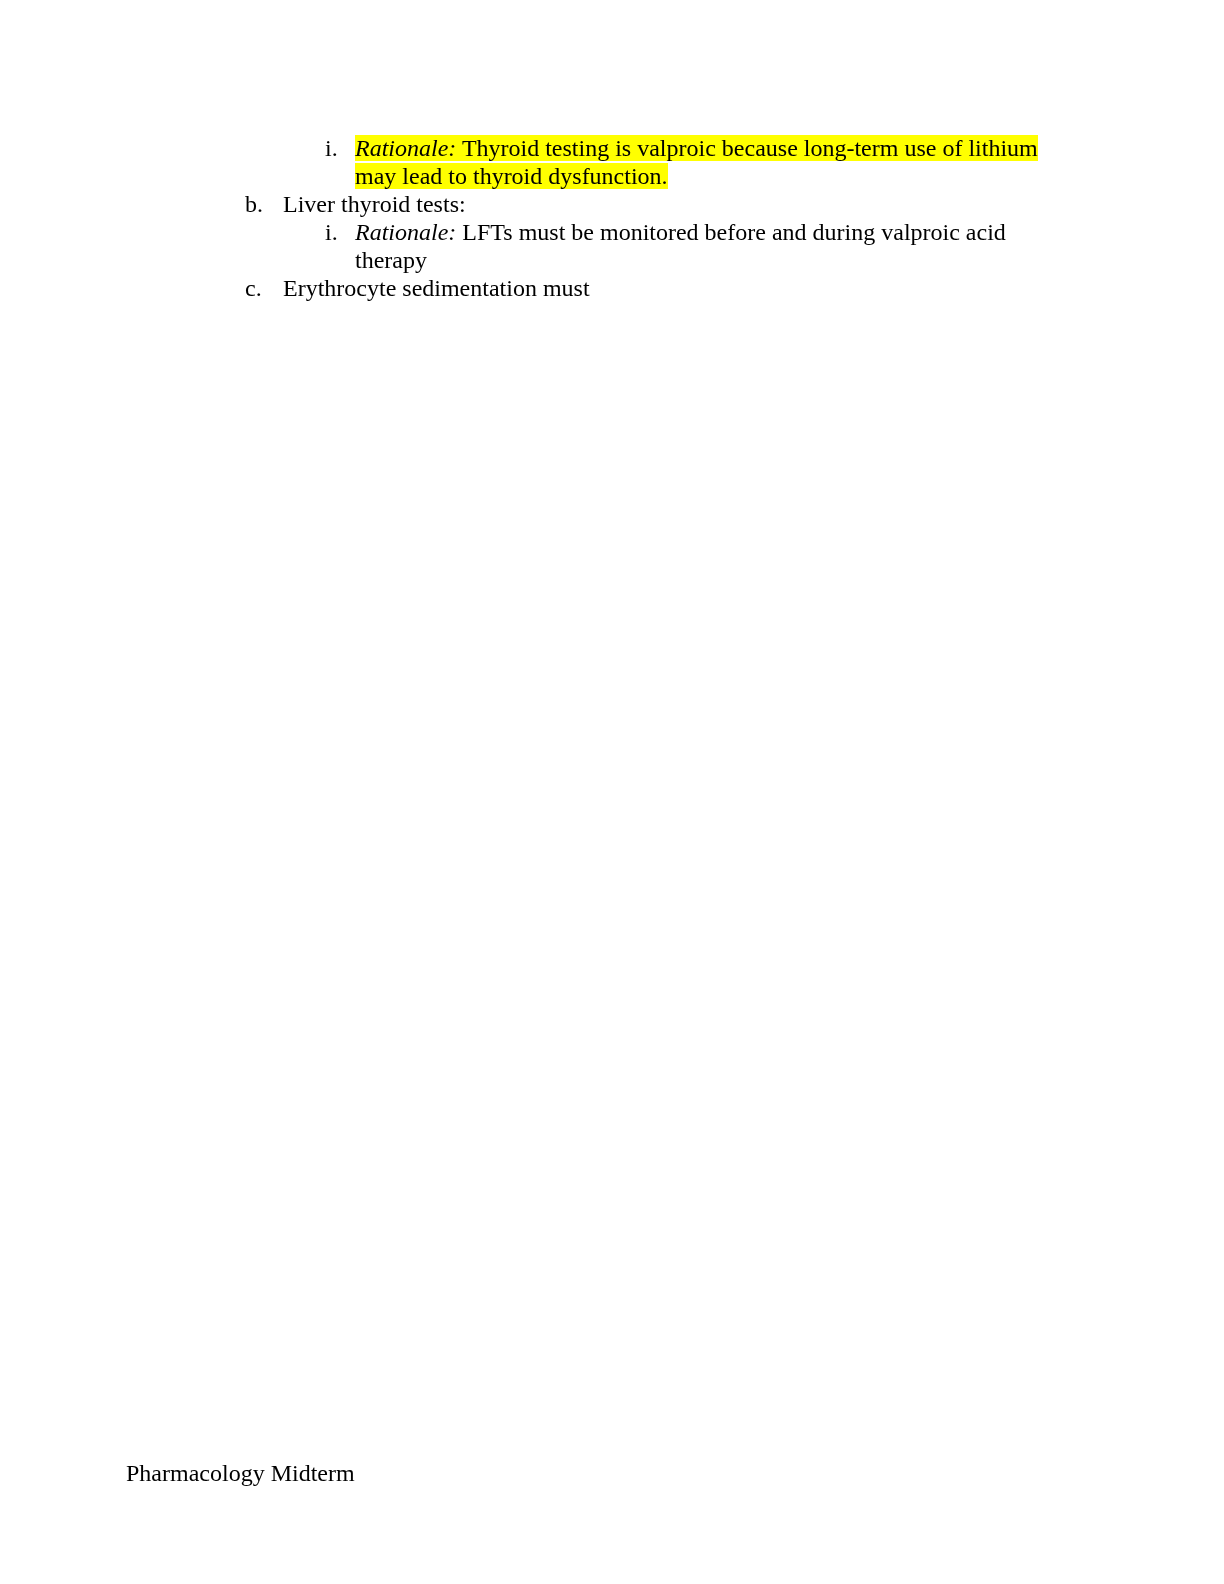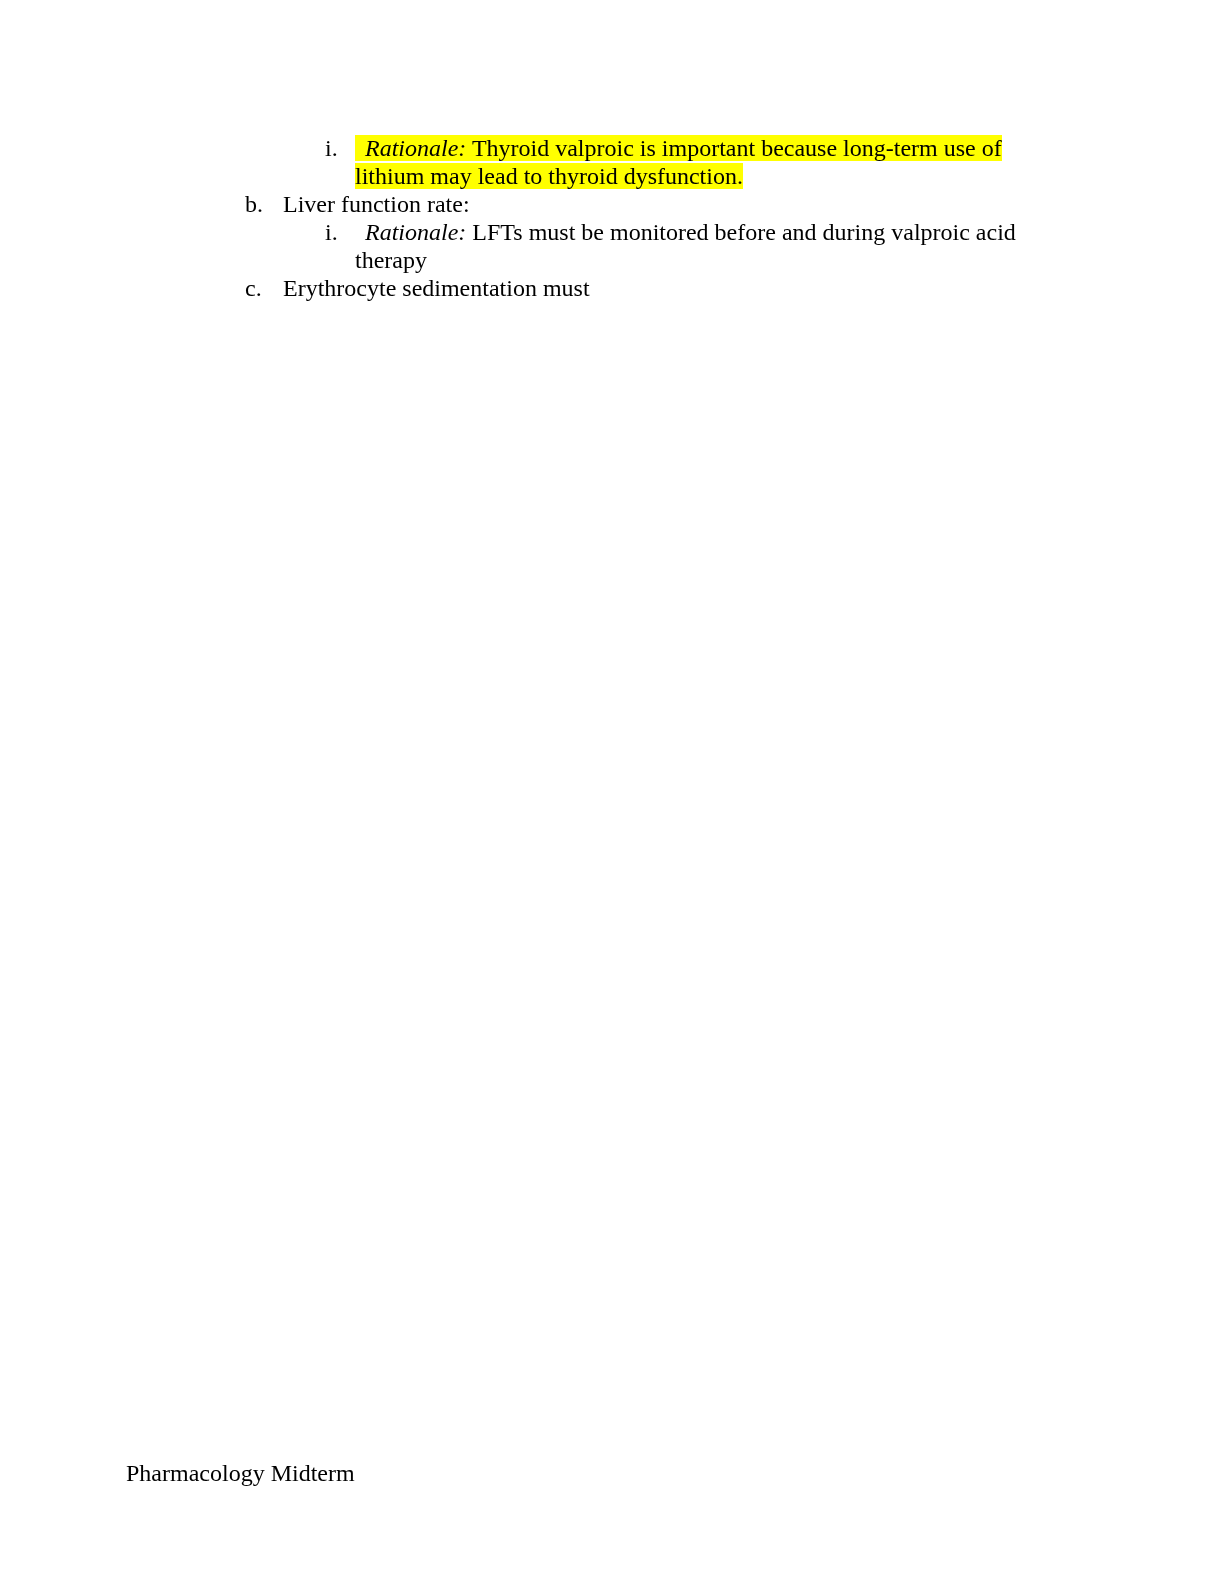--- a/index.html
+++ b/index.html
@@ -33,42 +33,42 @@
   .item.main {
     padding-left: 283px;
     padding-right: 144px;
   }
   .marker {
     position: absolute;
     top: 0;
   }
   .item.sub > .marker { left: 325px; }
   .item.main > .marker { left: 245px; }
-  .run.italic { font-style: italic; padding-left: 10px; }
+  .run.italic { font-style: italic; }
   .run.hl { background: #ffff00; }
   .footer {
     position: absolute;
     left: 126px;
     top: 1459px;
     white-space: nowrap;
   }
 </style>
 </head>
 <body>
 
 <div class="page">
 
   <div class="outline">
 
     <div class="item sub">
-      <span class="marker">i.</span><span class="run italic hl" style="background: rgb(255, 255, 0);">Rationale:</span><span class="run hl" style="background: rgb(255, 255, 0);"> Thyroid valproic is important because long-term use of lithium may lead to thyroid dysfunction.</span>
+      <span class="marker">i.</span><span class="run italic hl" style="background: rgb(255, 255, 0);">Rationale:</span><span class="run hl" style="background: rgb(255, 255, 0);"> Thyroid testing is valproic because long-term use of lithium may lead to thyroid dysfunction.</span>
     </div>
 
     <div class="item main">
-      <span class="marker">b.</span><span class="run">Liver function rate:</span>
+      <span class="marker">b.</span><span class="run">Liver thyroid tests:</span>
     </div>
 
     <div class="item sub">
       <span class="marker">i.</span><span class="run italic">Rationale:</span><span class="run"> LFTs must be monitored before and during valproic acid therapy</span>
     </div>
 
     <div class="item main">
       <span class="marker">c.</span><span class="run">Erythrocyte sedimentation must</span>
     </div>
 

